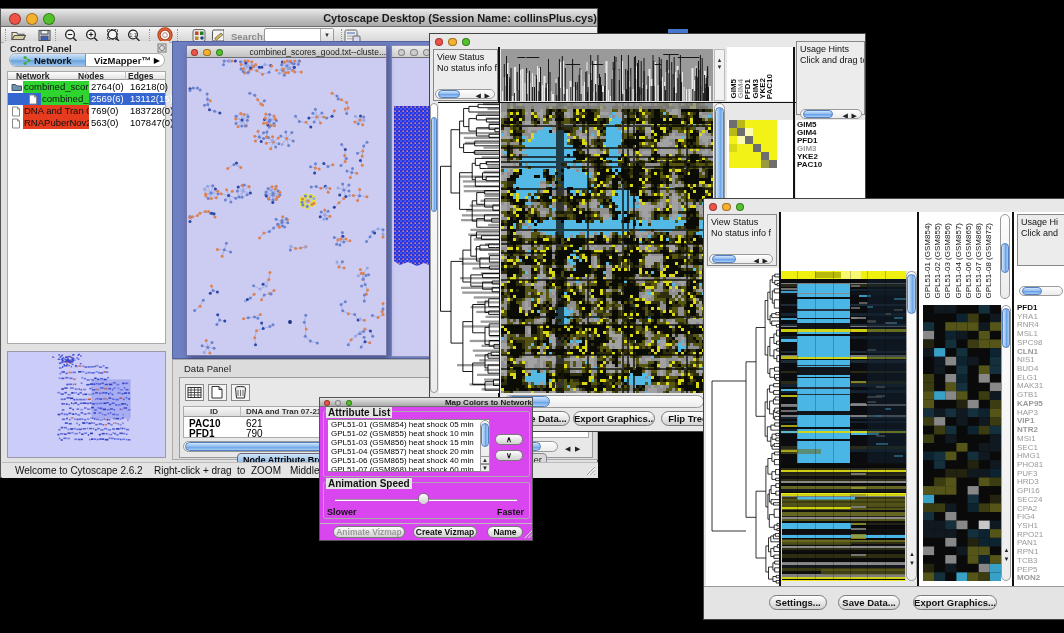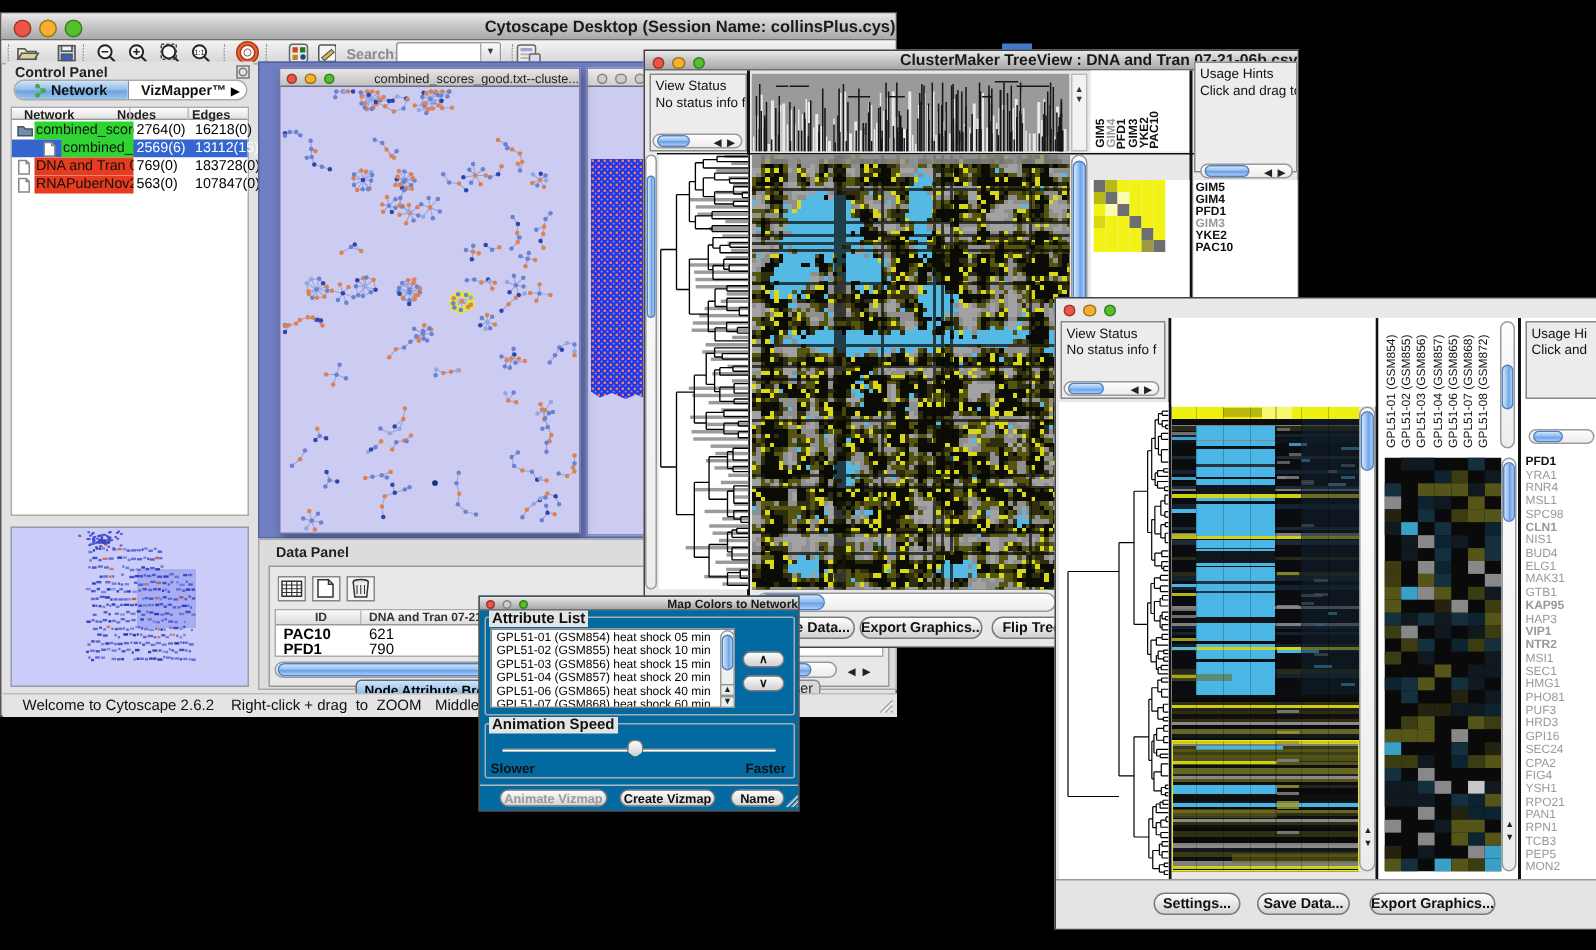--- a/index.html
+++ b/index.html
@@ -1471,21 +1471,21 @@
           <circle cx="27.1" cy="290.3" r="1.5" fill="#6b82cf"></circle>
           <circle cx="22.9" cy="295.0" r="1.5" fill="#dd8150"></circle>
           <circle cx="17.2" cy="294.4" r="1.5" fill="#94a7e0"></circle>
           <circle cx="15.1" cy="287.7" r="1.5" fill="#6b82cf"></circle>
           <circle cx="19.2" cy="282.6" r="1.5" fill="#dd8150"></circle>
           <circle cx="25.0" cy="284.5" r="1.5" fill="#6b82cf"></circle>
           <circle cx="103.0" cy="264.0" r="1.9" fill="#16307e"></circle>
         </svg></div>
     </div>
     <div class="abs" style="left:171px;top:350px;width:426px;height:101px;background:#dcdcdc;border:1px solid #aaa">
-      <div class="abs" style="left:11px;top:3px;font-size:9.5px;font-weight:bold;color:#222">Data Panel</div>
+      <div class="abs" style="left:11px;top:3px;font-size:9.5px;font-weight:normal;color:#222">Data Panel</div>
       <div class="abs" style="left:6px;top:17px;width:414px;height:81px;background:#e8e8e8;border:1px solid #999"></div>
       <svg class="abs" style="left:12px;top:24px" width="66" height="18">
 <rect x="0.5" y="0.5" width="18" height="16" fill="#f4f4f4" stroke="#888"></rect>
 <rect x="3" y="3.5" width="13" height="10" fill="#fff" stroke="#333"></rect>
         <path d="M3 6 h13 M3 8.5 h13 M3 11 h13 M6 3.5 v10 M9.5 3.5 v10 M13 3.5 v10" stroke="#333" stroke-width="0.8"></path>
 <rect x="23.5" y="0.5" width="18" height="16" fill="#f4f4f4" stroke="#888"></rect>
 <path d="M27 14 V2.5 h7 l3 3 V14 z" fill="#fff" stroke="#333"></path>
         <path d="M34 2.5 v3 h3" fill="none" stroke="#333"></path>
 <rect x="46.5" y="0.5" width="18" height="16" fill="#f4f4f4" stroke="#888"></rect>
 <ellipse cx="55.5" cy="4" rx="5" ry="1.6" fill="#ddd" stroke="#333"></ellipse>
@@ -1515,21 +1515,20 @@
       <span class="abs" style="left:13px;top:2px">Welcome to Cytoscape 2.6.2</span>
       <span class="abs" style="left:152px;top:2px">Right-click + drag&nbsp; to&nbsp; ZOOM</span>
       <span class="abs" style="left:288px;top:2px">Middle-click + drag&nbsp; to&nbsp; PAN</span>
     </div>
     <svg class="abs" style="left:585px;top:457px" width="10" height="10">
       <path d="M9 1 L1 9 M9 4.5 L4.5 9 M9 8 L8 9" stroke="#999" stroke-width="1"></path>
       <path d="M9 2 L2 9 M9 5.5 L5.5 9" stroke="#fff" stroke-width="0.7"></path>
     </svg>
   </div>
 <div class="abs" style="left:429px;top:33px;width:437px;height:399px;background:#e8e8e8;border:1px solid #444">
-    <div class="titlebar" style="top:0;height:13px;font-size:10.5px;font-weight:bold;line-height:13px">ClusterMaker TreeView : DNA and Tran 07-21-06b.csv</div>
     <div class="tl" style="left:5.0px;top:4px;width:8.4px;height:8.4px;background:#ee5347"></div>
     <div class="tl" style="left:18.4px;top:4px;width:8.4px;height:8.4px;background:#f5b02e"></div>
     <div class="tl" style="left:31.8px;top:4px;width:8.4px;height:8.4px;background:#53c12c"></div>
     <div class="statusbox" style="left:3px;top:15px;width:65px;height:52px">View Status<br>No status info f</div>
     <div class="sctrack" style="left:5px;top:55px;width:60px;height:10px;border-radius:5.0px">
       <div class="scthumbH" style="left:2px;top:0px;width:22px;height:8px;border-radius:4.0px"></div>
       <div class="arrL" style="right:13px;top:0.5px">◀</div>
       <div class="arrL" style="right:4px;top:0.5px">▶</div>
     </div>
     <div class="sctrack" style="left:0px;top:69px;width:8px;height:290px;border-radius:4.0px">
@@ -1928,21 +1927,21 @@
     <div class="abs" style="left:285px;top:339px;width:9px;height:8px;font-size:6px;text-align:center;color:#222">▼</div>
     <div class="sctrack" style="left:74px;top:361px;width:200px;height:13px;border-radius:6.5px">
       <div class="scthumbH" style="left:1px;top:0px;width:44px;height:11px;border-radius:5.5px"></div>
     </div>
     <div class="abtn" style="left:8px;top:377px;width:62px;height:15px;line-height:14px;font-size:9.5px;color:#111;font-weight:bold">Settings...</div>
     <div class="abtn" style="left:80px;top:377px;width:60px;height:15px;line-height:14px;font-size:9.5px;color:#111;font-weight:bold">Save Data...</div>
     <div class="abtn" style="left:143px;top:377px;width:82px;height:15px;line-height:14px;font-size:9.5px;color:#111;font-weight:bold">Export Graphics...</div>
     <div class="abtn" style="left:231px;top:377px;width:80px;height:15px;line-height:14px;font-size:9.5px;color:#111;font-weight:bold">Flip Tree Node</div>
   </div>
 <div class="abs" style="left:668px;top:29px;width:20px;height:4px;background:#4477cc"></div>
-<div class="abs" style="left:319px;top:397px;width:214px;height:144px;background:#0369a1;border:1px solid #555">
+<div class="abs" style="left:319px;top:397px;width:214px;height:144px;background:#d946ef;border:1px solid #555">
     <div class="titlebar" style="top:0;height:9px;font-size:8px;font-weight:bold;line-height:9px">Map Colors to Network</div>
     <div class="tl" style="left:4px;top:1.5px;width:6.4px;height:6.4px;background:#ee5347"></div>
     <div class="tl" style="left:15px;top:1.5px;width:6.4px;height:6.4px;background:#cccccc"></div>
     <div class="tl" style="left:26px;top:1.5px;width:6.4px;height:6.4px;background:#53c12c"></div>
     <div class="gbox" style="left:3px;top:13px;width:207px;height:66px;border-color:#aaa"></div>
     <div class="glabel" style="left:6px;top:9px">Attribute List</div>
     <div class="abs" style="left:7px;top:21px;width:163px;height:53px;background:#fff;border:1px solid #888;font-size:8px;color:#000;line-height:8.9px;padding:1px 0 0 3px;overflow:hidden;white-space:nowrap">GPL51-01 (GSM854) heat shock 05 min<br>GPL51-02 (GSM855) heat shock 10 min<br>GPL51-03 (GSM856) heat shock 15 min<br>GPL51-04 (GSM857) heat shock 20 min<br>GPL51-06 (GSM865) heat shock 40 min<br>GPL51-07 (GSM868) heat shock 60 min</div>
     <div class="sctrack" style="left:160px;top:22px;width:10px;height:40px;border-radius:5.0px">
       <div class="scthumbV" style="top:2px;left:0px;height:24px;width:8px;border-radius:4.0px"></div>
     </div>
@@ -2352,21 +2351,21 @@
       <div class="abs" style="left:3px;top:274.12px;font-size:8px;color:#999;font-weight:normal">GPI16</div>
       <div class="abs" style="left:3px;top:282.84000000000003px;font-size:8px;color:#999;font-weight:normal">SEC24</div>
       <div class="abs" style="left:3px;top:291.56px;font-size:8px;color:#999;font-weight:normal">CPA2</div>
       <div class="abs" style="left:3px;top:300.28000000000003px;font-size:8px;color:#999;font-weight:normal">FIG4</div>
       <div class="abs" style="left:3px;top:309.0px;font-size:8px;color:#999;font-weight:normal">YSH1</div>
       <div class="abs" style="left:3px;top:317.72px;font-size:8px;color:#999;font-weight:normal">RPO21</div>
       <div class="abs" style="left:3px;top:326.44000000000005px;font-size:8px;color:#999;font-weight:normal">PAN1</div>
       <div class="abs" style="left:3px;top:335.16px;font-size:8px;color:#999;font-weight:normal">RPN1</div>
       <div class="abs" style="left:3px;top:343.88px;font-size:8px;color:#999;font-weight:normal">TCB3</div>
       <div class="abs" style="left:3px;top:352.6px;font-size:8px;color:#999;font-weight:normal">PEP5</div>
-      <div class="abs" style="left:3px;top:361.32px;font-size:8px;color:#999;font-weight:normal">MON2</div>
+      <div class="abs" style="left:3px;top:361.32px;font-size:8px;color:#999;font-weight:bold">MON2</div>
     </div>
     <div class="statusbox" style="left:313px;top:15px;width:48px;height:52px">Usage Hi<br>Click and</div>
     <div class="sctrack" style="left:315px;top:87px;width:44px;height:10px;border-radius:5.0px">
       <div class="scthumbH" style="left:2px;top:0px;width:20px;height:8px;border-radius:4.0px"></div>
     </div>
     <div class="abs" style="left:298px;top:348px;width:9px;height:8px;font-size:6px;text-align:center;color:#222">▲</div>
     <div class="abs" style="left:298px;top:357px;width:9px;height:8px;font-size:6px;text-align:center;color:#222">▼</div>
     <div class="abs" style="left:0;top:387px;width:361px;height:33px;background:#e4e4e4;border-top:1px solid #999"></div>
     <div class="abtn" style="left:65px;top:396px;width:58px;height:15px;line-height:14px;font-size:9.5px;color:#111;font-weight:bold">Settings...</div>
     <div class="abtn" style="left:134px;top:396px;width:62px;height:15px;line-height:14px;font-size:9.5px;color:#111;font-weight:bold">Save Data...</div>

